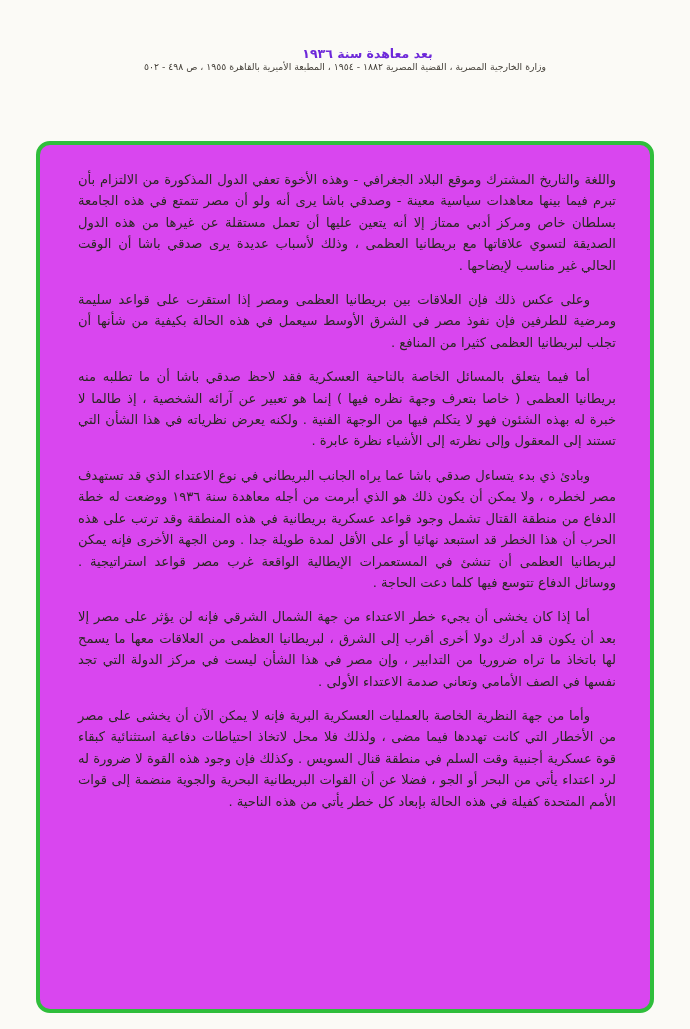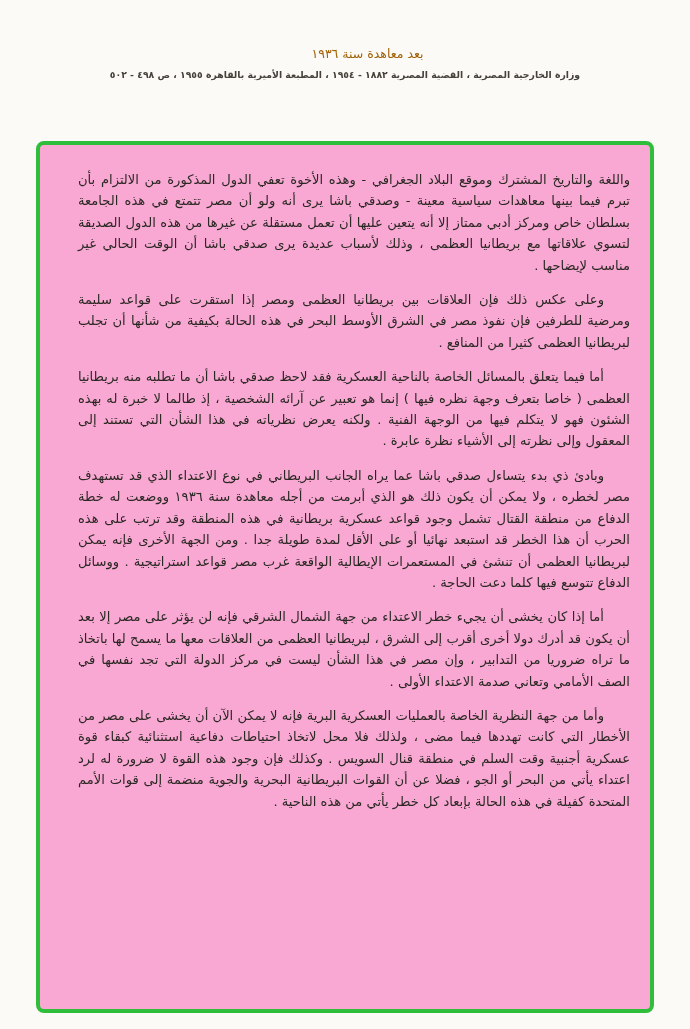--- a/index.html
+++ b/index.html
@@ -16,48 +16,46 @@
     height: 1029px;
     background: #fbfaf6;
   }
   .head-area {
     direction: rtl;
     text-align: center;
     padding-top: 46px;
   }
   .header-line {
     font-size: 12.5px;
-    font-weight: normal;
+    font-weight: bold;
     letter-spacing: 0.3px;
-    color: #a16207;
+    color: #6d28d9;
     padding-left: 45px;
   }
   .title-line {
     font-size: 12.3px;
     font-weight: bold;
     margin-top: 13px;
     padding: 0 40px;
     color: #25221d;
   }
   .source-line {
     font-size: 9.3px;
-    margin-top: 8px;
     color: #45413a;
-    font-weight: bold;
   }
   .frame {
     position: absolute;
     left: 36px;
     right: 36px;
     top: 141px;
     bottom: 16px;
     border: 4px solid #2fbe3b;
-    border-radius: 8px;
-    padding: 24px 20px 16px 38px;
-    background: #f9a8d4;
+    border-radius: 14px;
+    padding: 24px 34px 16px 38px;
+    background: #d946ef;
     overflow: hidden;
   }
   .para {
     direction: rtl;
     text-align: justify;
     font-size: 13.1px;
     line-height: 21.4px;
     margin-bottom: 13px;
     text-indent: 26px;
     color: #2b2823;
@@ -69,20 +67,20 @@
 
 <div class="page">
 
   <div class="head-area">
     <div class="header-line">بعد معاهدة سنة ١٩٣٦</div>
     <div class="source-line">وزارة الخارجية المصرية ، القضية المصرية ١٨٨٢ - ١٩٥٤ ، المطبعة الأميرية بالقاهرة ١٩٥٥ ، ص ٤٩٨ - ٥٠٢</div>
   </div>
 
   <div class="frame">
     <div class="para first">واللغة والتاريخ المشترك وموقع البلاد الجغرافي - وهذه الأخوة تعفي الدول المذكورة من الالتزام بأن تبرم فيما بينها معاهدات سياسية معينة - وصدقي باشا يرى أنه ولو أن مصر تتمتع في هذه الجامعة بسلطان خاص ومركز أدبي ممتاز إلا أنه يتعين عليها أن تعمل مستقلة عن غيرها من هذه الدول الصديقة لتسوي علاقاتها مع بريطانيا العظمى ، وذلك لأسباب عديدة يرى صدقي باشا أن الوقت الحالي غير مناسب لإيضاحها .</div>
-    <div class="para">وعلى عكس ذلك فإن العلاقات بين بريطانيا العظمى ومصر إذا استقرت على قواعد سليمة ومرضية للطرفين فإن نفوذ مصر في الشرق الأوسط البحر في هذه الحالة بكيفية من شأنها أن تجلب لبريطانيا العظمى كثيرا من المنافع .</div>
+    <div class="para">وعلى عكس ذلك فإن العلاقات بين بريطانيا العظمى ومصر إذا استقرت على قواعد سليمة ومرضية للطرفين فإن نفوذ مصر في الشرق الأوسط سيعمل في هذه الحالة بكيفية من شأنها أن تجلب لبريطانيا العظمى كثيرا من المنافع .</div>
     <div class="para">أما فيما يتعلق بالمسائل الخاصة بالناحية العسكرية فقد لاحظ صدقي باشا أن ما تطلبه منه بريطانيا العظمى ( خاصا بتعرف وجهة نظره فيها ) إنما هو تعبير عن آرائه الشخصية ، إذ طالما لا خبرة له بهذه الشئون فهو لا يتكلم فيها من الوجهة الفنية . ولكنه يعرض نظرياته في هذا الشأن التي تستند إلى المعقول وإلى نظرته إلى الأشياء نظرة عابرة .</div>
     <div class="para">وبادئ ذي بدء يتساءل صدقي باشا عما يراه الجانب البريطاني في نوع الاعتداء الذي قد تستهدف مصر لخطره ، ولا يمكن أن يكون ذلك هو الذي أبرمت من أجله معاهدة سنة ١٩٣٦ ووضعت له خطة الدفاع من منطقة القتال تشمل وجود قواعد عسكرية بريطانية في هذه المنطقة وقد ترتب على هذه الحرب أن هذا الخطر قد استبعد نهائيا أو على الأقل لمدة طويلة جدا . ومن الجهة الأخرى فإنه يمكن لبريطانيا العظمى أن تنشئ في المستعمرات الإيطالية الواقعة غرب مصر قواعد استراتيجية . ووسائل الدفاع تتوسع فيها كلما دعت الحاجة .</div>
     <div class="para">أما إذا كان يخشى أن يجيء خطر الاعتداء من جهة الشمال الشرقي فإنه لن يؤثر على مصر إلا بعد أن يكون قد أدرك دولا أخرى أقرب إلى الشرق ، لبريطانيا العظمى من العلاقات معها ما يسمح لها باتخاذ ما تراه ضروريا من التدابير ، وإن مصر في هذا الشأن ليست في مركز الدولة التي تجد نفسها في الصف الأمامي وتعاني صدمة الاعتداء الأولى .</div>
     <div class="para">وأما من جهة النظرية الخاصة بالعمليات العسكرية البرية فإنه لا يمكن الآن أن يخشى على مصر من الأخطار التي كانت تهددها فيما مضى ، ولذلك فلا محل لاتخاذ احتياطات دفاعية استثنائية كبقاء قوة عسكرية أجنبية وقت السلم في منطقة قنال السويس . وكذلك فإن وجود هذه القوة لا ضرورة له لرد اعتداء يأتي من البحر أو الجو ، فضلا عن أن القوات البريطانية البحرية والجوية منضمة إلى قوات الأمم المتحدة كفيلة في هذه الحالة بإبعاد كل خطر يأتي من هذه الناحية .</div>
   </div>
 
 </div>
 
 </body></html>

